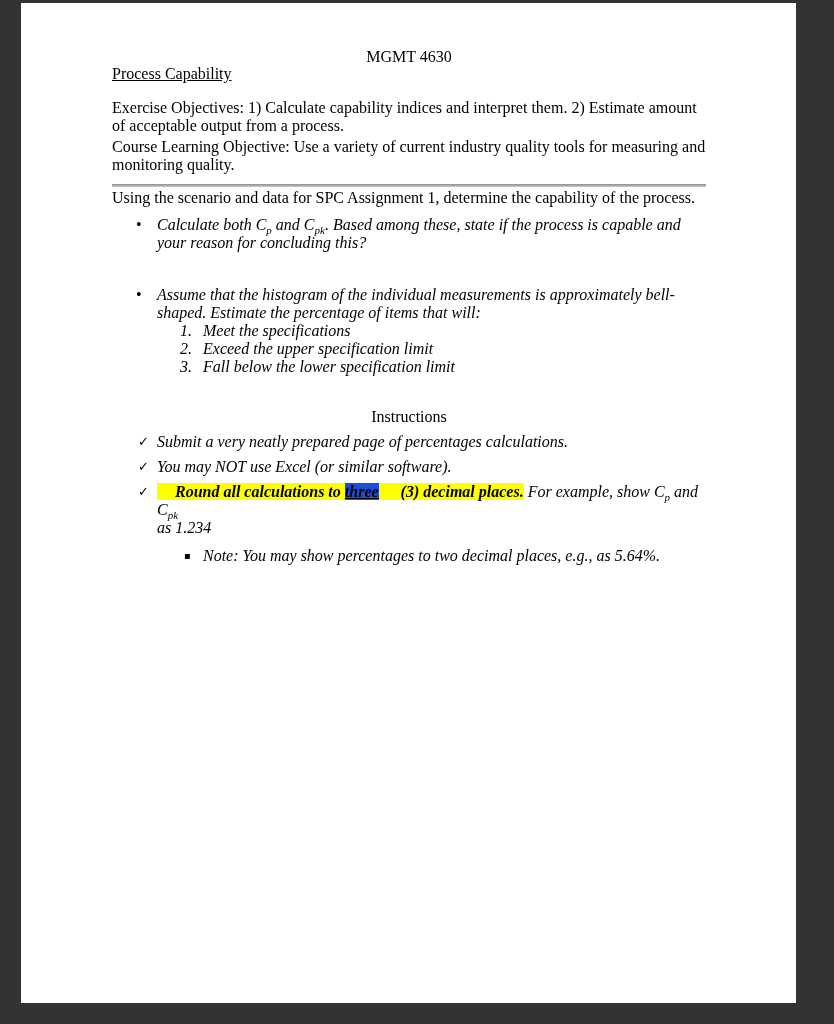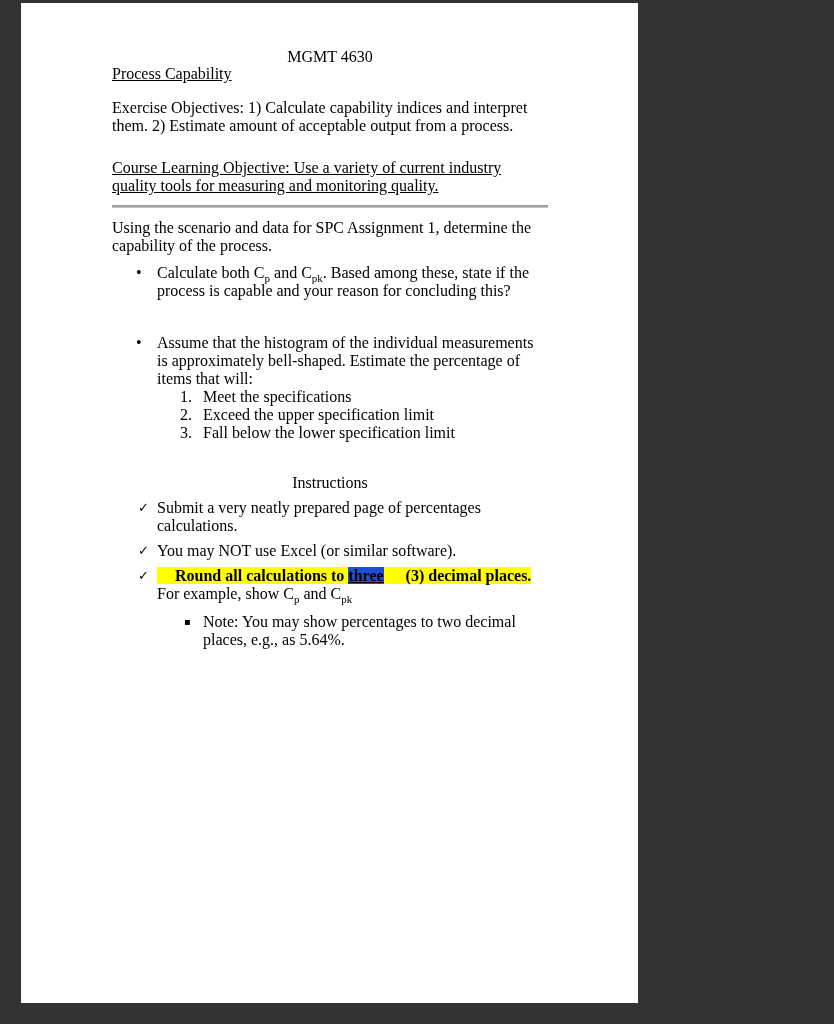--- a/index.html
+++ b/index.html
@@ -10,42 +10,42 @@
     height: 1024px;
     background: #333333;
     overflow: hidden;
     font-family: "Liberation Serif", "DejaVu Serif", serif;
     color: #000;
   }
   .paper {
     position: absolute;
     left: 21px;
     top: 3px;
-    width: 617px;
+    width: 775px;
     height: 1000px;
     background: #ffffff;
     box-sizing: border-box;
     padding: 45px 90px 0 91px;
     font-size: 16px;
     line-height: 18px;
   }
   .doc-header { text-align: center; line-height: 17px; }
   p { margin: 0; }
   .section-title { margin-top: 0; text-decoration: underline; }
   .para-exercise { margin-top: 16px; }
-  .para-course { margin-top: 24px; text-decoration: underline; }
+  .para-course { margin-top: 3px; }
   .divider {
     margin-top: 10px;
     height: 3px;
     background: linear-gradient(to bottom, #8f8f8f, #c9c9c9);
   }
-  .para-scenario { margin-top: 11px; }
+  .para-scenario { margin-top: 2px; }
 
   .li { display: flex; }
-  .li-content { flex: 1; }
+  .li-content { flex: 1; font-style: italic; }
 
   .l1 { padding-left: 24px; }
   .l1 > .marker { width: 21px; flex: none; }
 
   .bullet-cap { margin-top: 9px; }
   .bullet-hist { margin-top: 34px; }
 
   .nli { display: flex; }
   .nli > .nmarker { margin-left: 23px; width: 23px; flex: none; }
 
@@ -122,21 +122,21 @@
       <div class="li-content">Submit a very neatly prepared page of percentages calculations.</div>
     </div>
 
     <div class="li check">
       <span class="marker">✓</span>
       <div class="li-content">You may NOT use Excel (or similar software).</div>
     </div>
 
     <div class="li check">
       <span class="marker">✓</span>
-      <div class="li-content"><span class="hl">Round all calculations to </span><span class="hl-u">three</span><span class="hl"> (3) decimal places.</span><span> For example, show C</span><span class="sub">p</span><span> and C</span><span class="sub">pk</span></div>
+      <div class="li-content"><span class="hl">Round all calculations to </span><span class="hl-u">three</span><span class="hl"> (3) decimal places.</span><span> For example, show C</span><span class="sub">p</span><span> and C</span><span class="sub">pk</span><span class="line-break">as 1.234</span></div>
     </div>
 
     <div class="note-row">
       <span class="marker">▪</span>
       <div class="li-content">Note: You may show percentages to two decimal places, e.g., as 5.64%.</div>
     </div>
 
   </div>
 </div>
 

